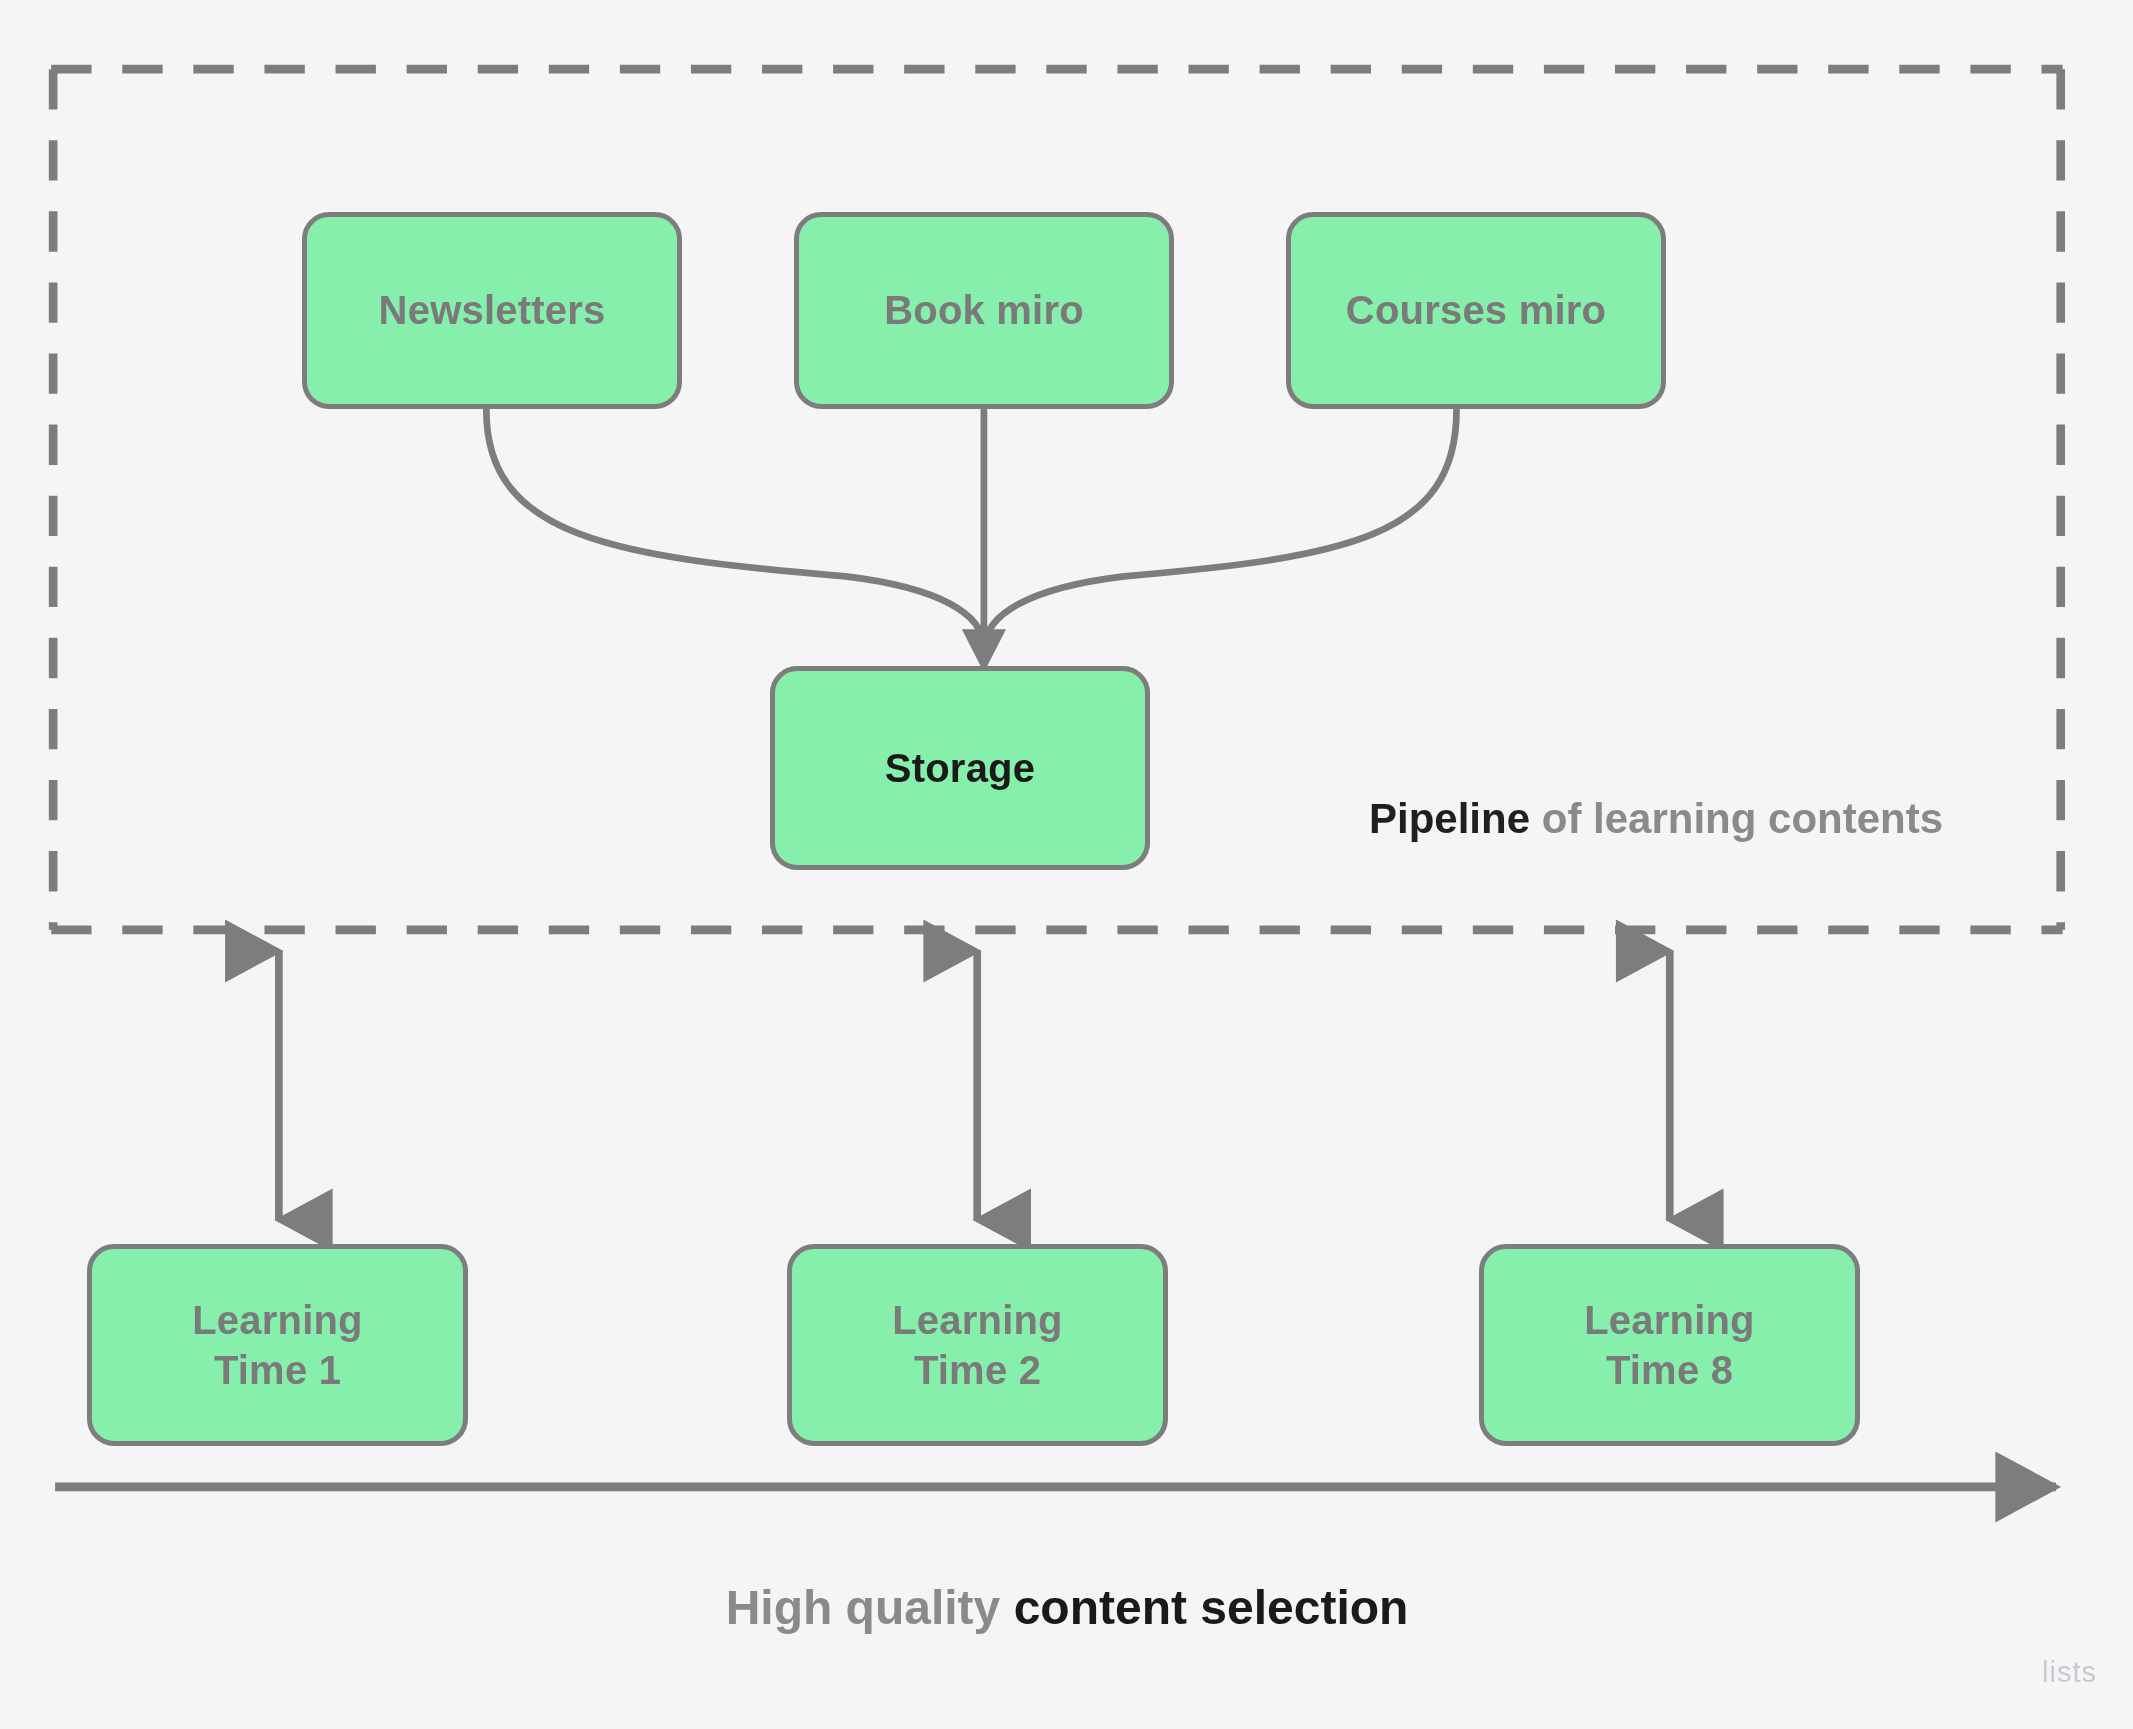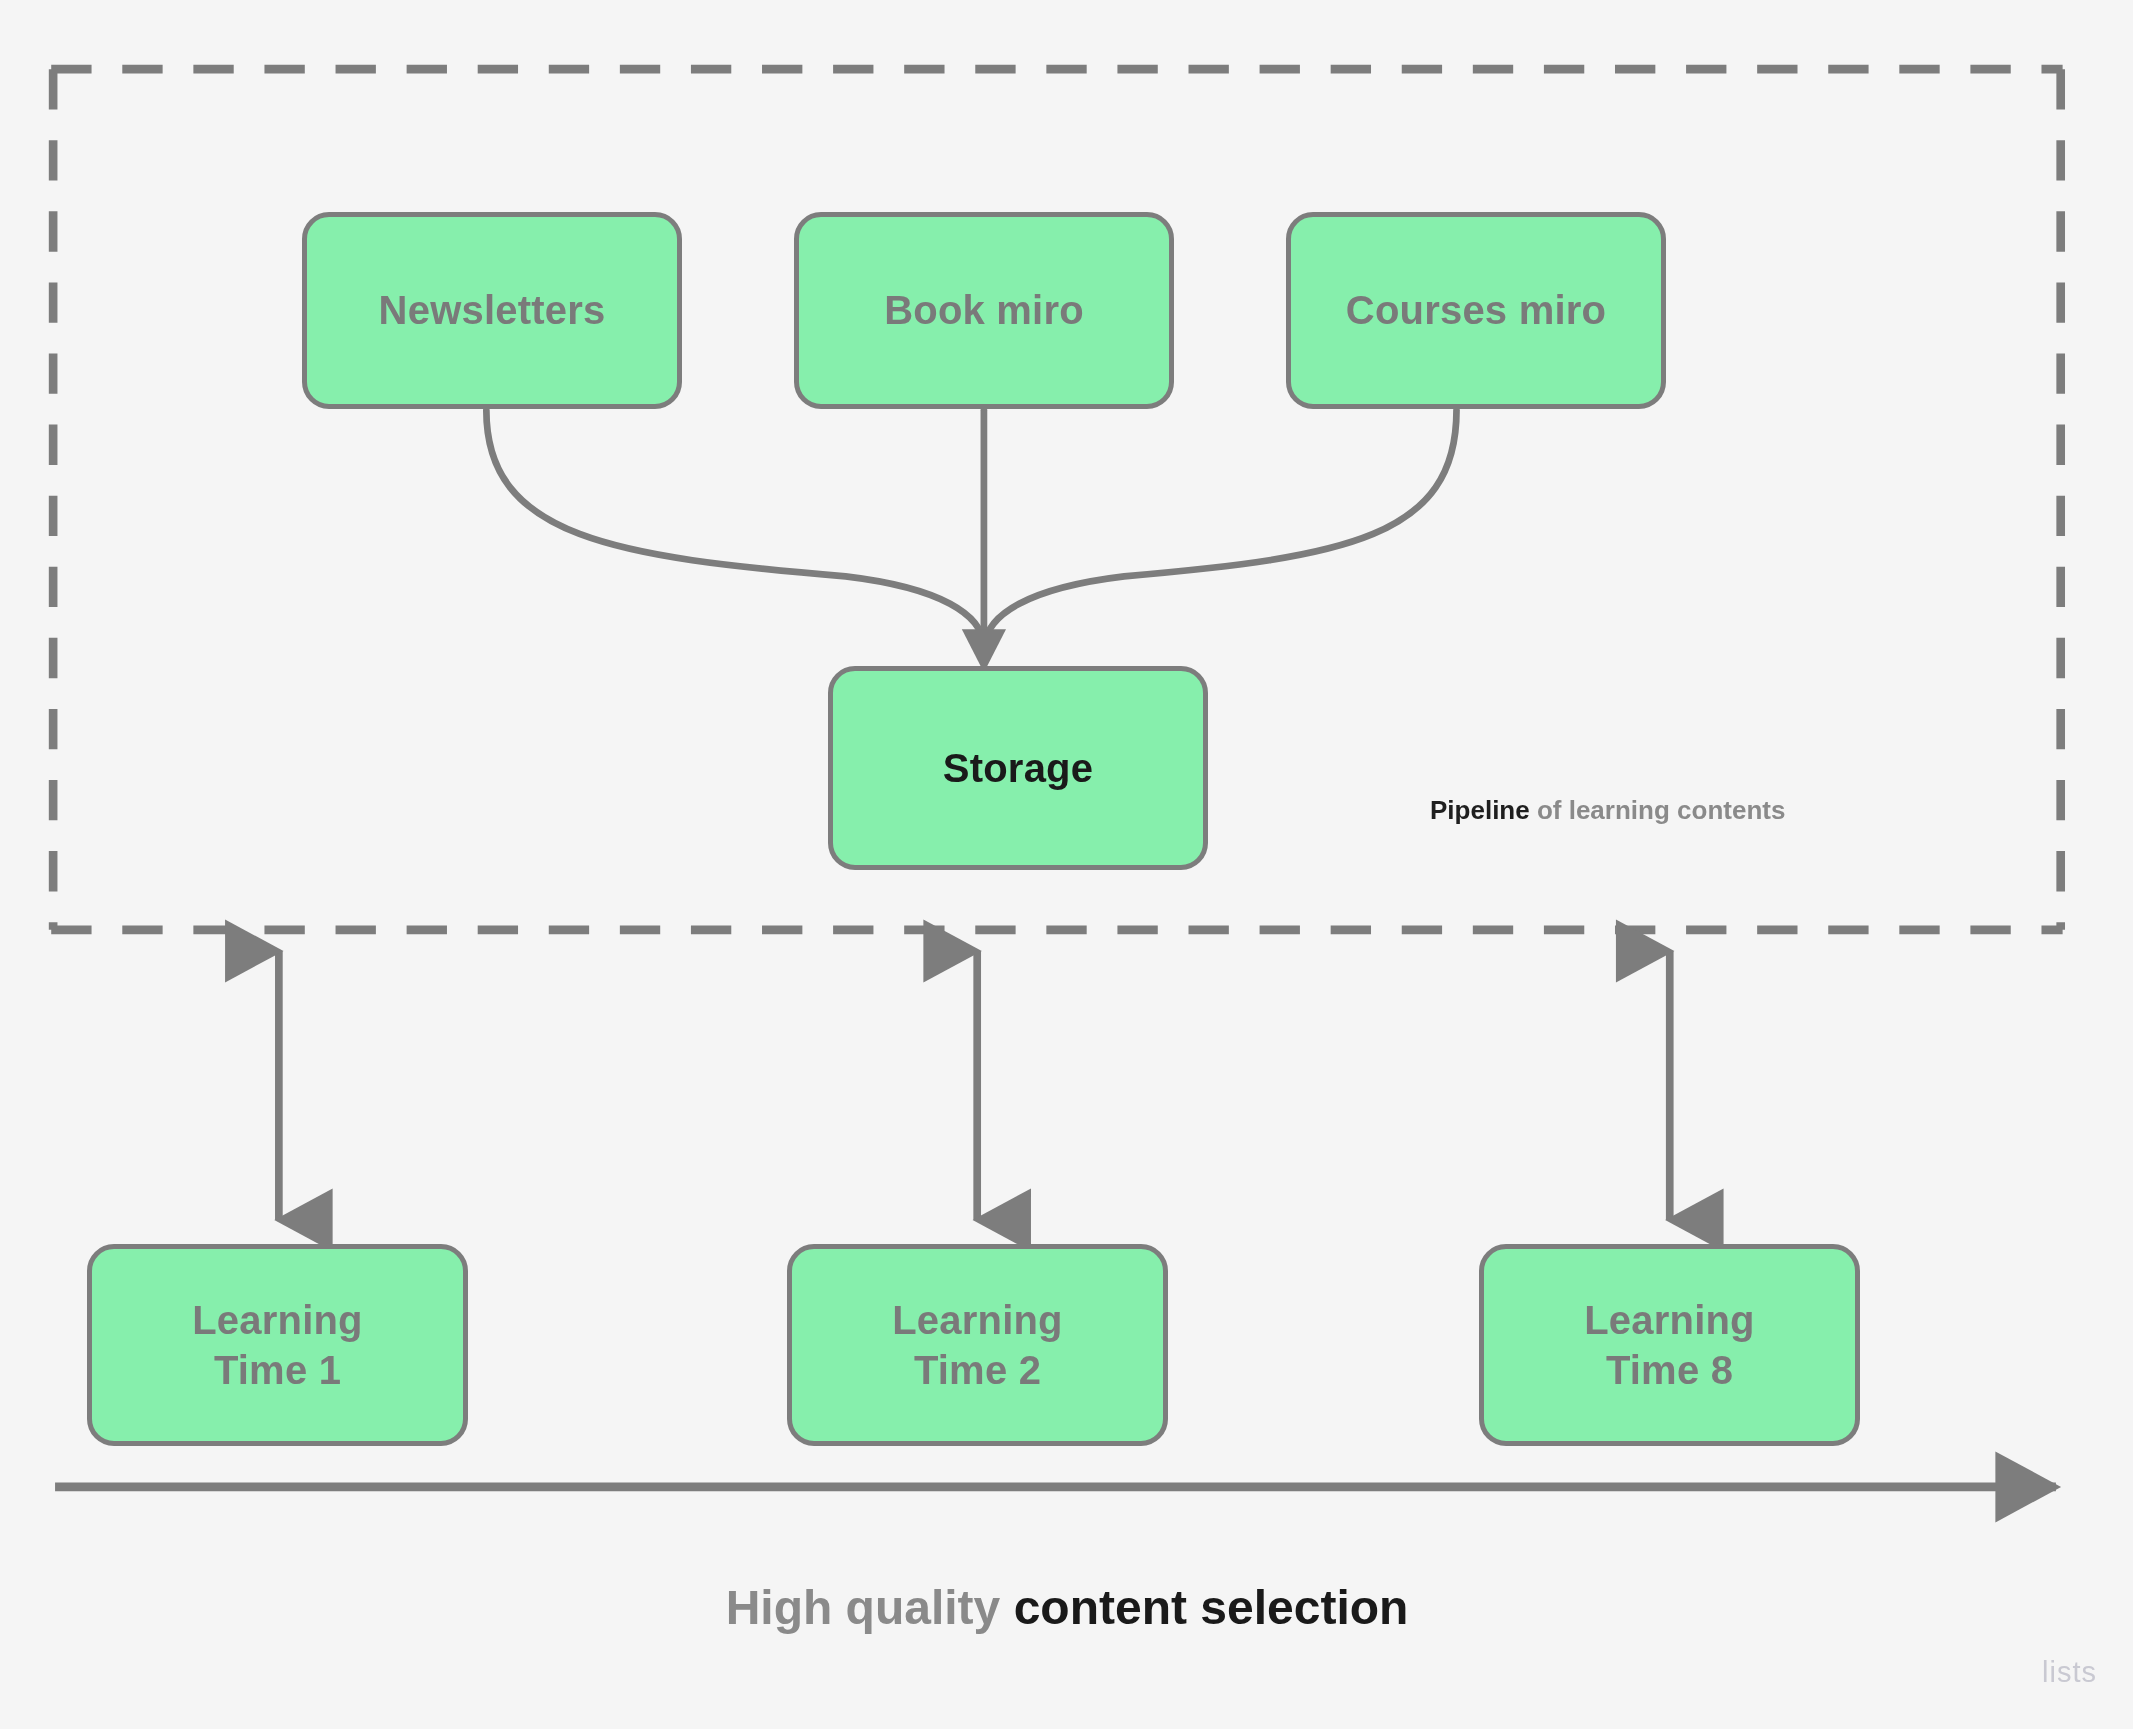--- a/index.html
+++ b/index.html
@@ -43,40 +43,40 @@
   }
   .node-label.dark {
     color: #1a1a1a;
   }
   .source-box { width: 380px; height: 197px; top: 212px; }
   #box-newsletters { left: 302px; }
   #box-booklists  { left: 794px; }
   #box-courses    { left: 1286px; }
 
   #box-storage {
-    left: 828px;
+    left: 770px;
     top: 666px;
     width: 380px;
     height: 204px;
   }
 
   .learning-box {
     width: 381px;
     height: 202px;
     top: 1244px;
   }
   #box-lt1 { left: 87px; }
   #box-lt2 { left: 787px; }
   #box-lt3 { left: 1479px; }
 
   #pipeline-label {
     position: absolute;
-    left: 1430px;
+    left: 1369px;
     top: 795px;
-    font-size: 26px;
+    font-size: 42px;
     font-weight: bold;
     white-space: nowrap;
   }
   #pipeline-label .strong { color: #1f1f1f; }
   #pipeline-label .soft   { color: #8a8a8a; }
 
   #caption {
     position: absolute;
     left: 0;
     top: 1574px;

